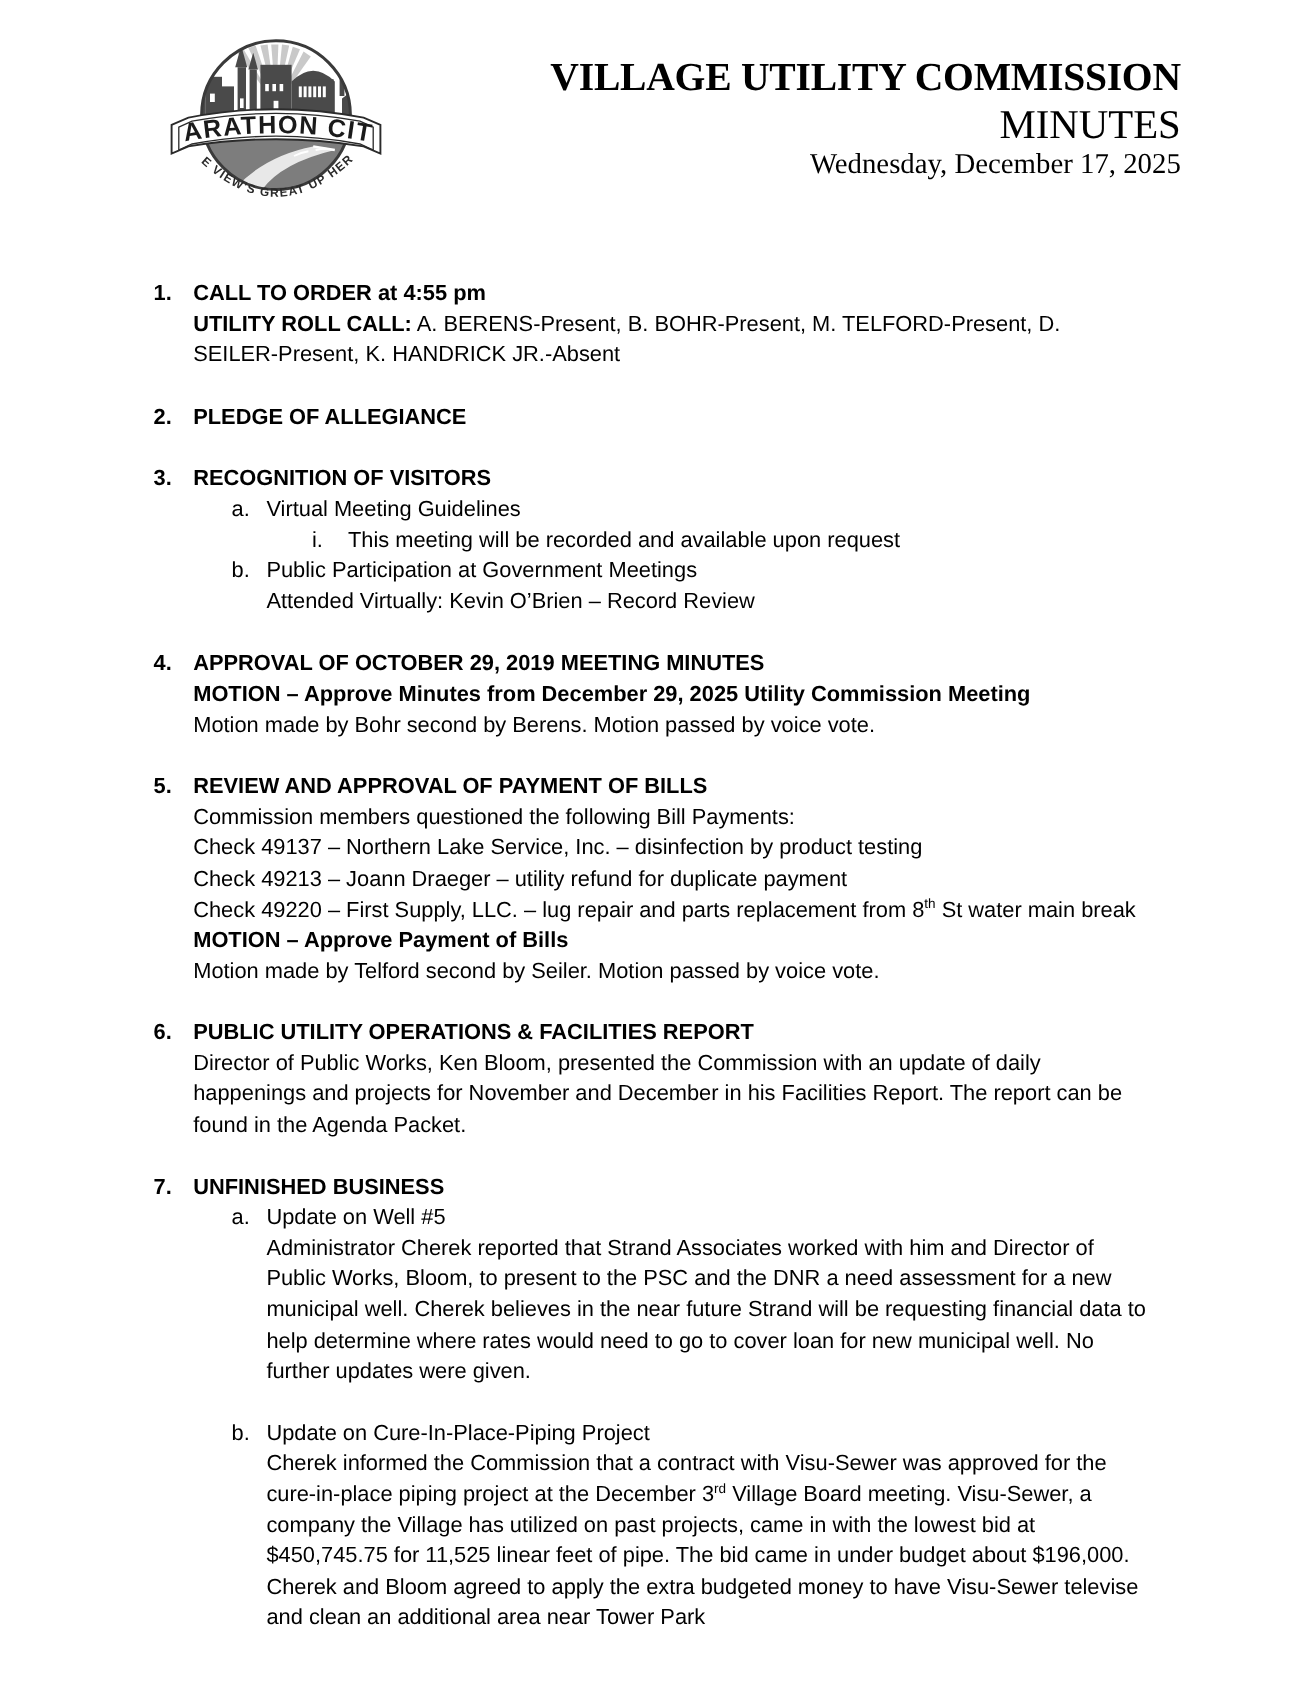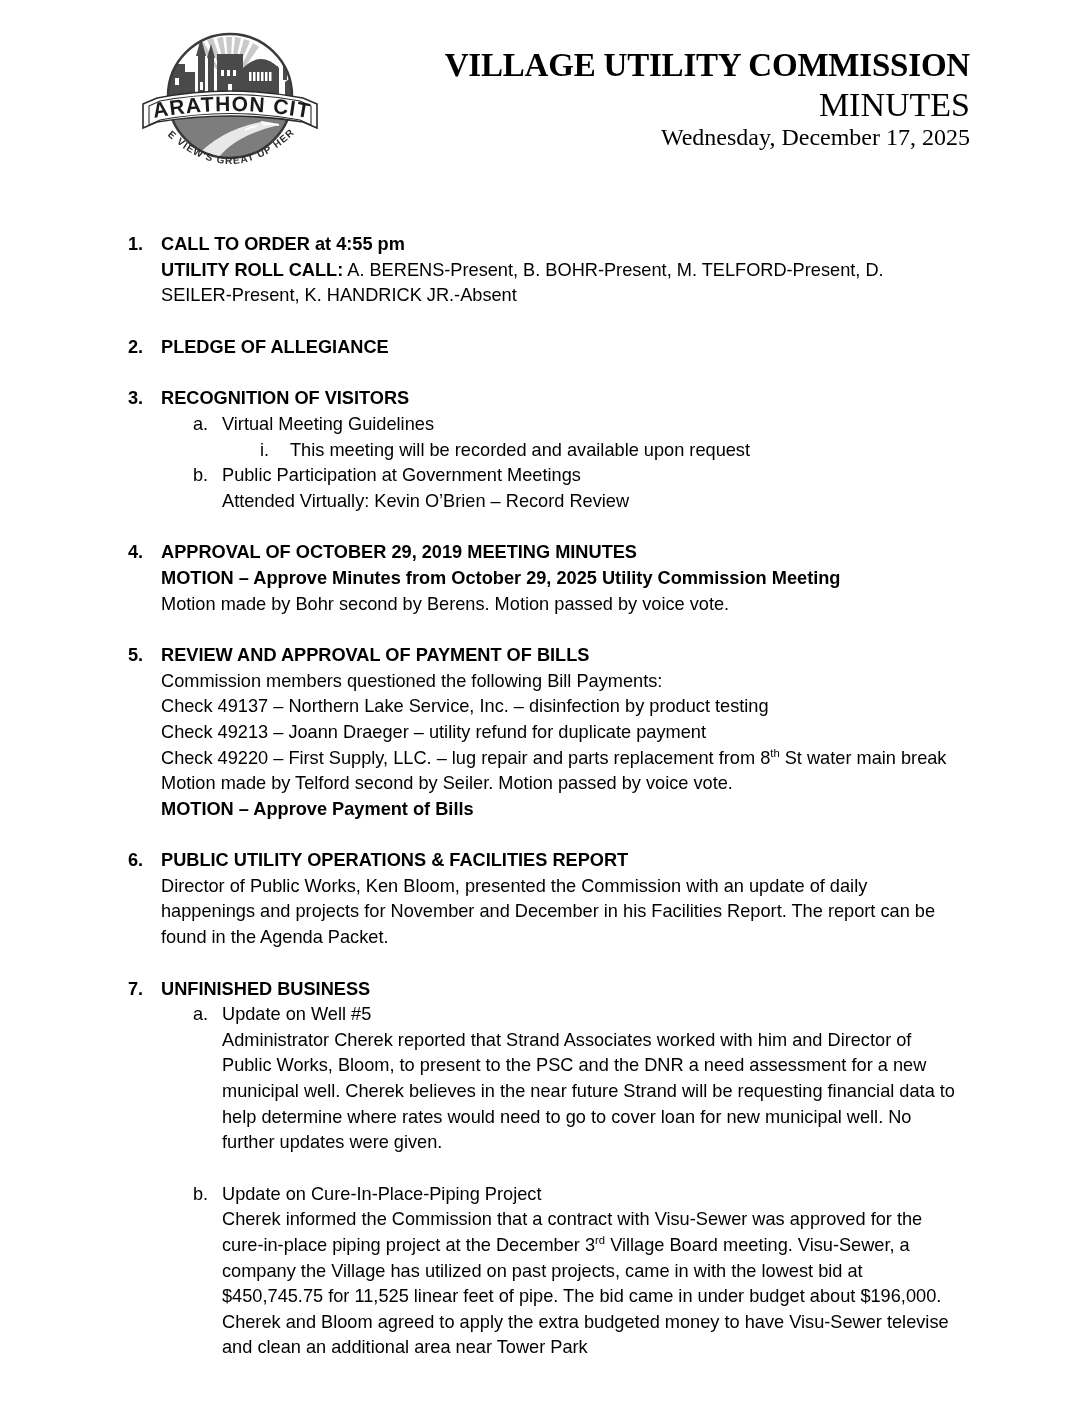--- a/index.html
+++ b/index.html
@@ -27,21 +27,21 @@
   }
   .logo {
     position: absolute;
     left: 133px;
     top: 26px;
     width: 195px;
     height: 152px;
   }
   .header-text {
     position: absolute;
-    right: 118px;
+    right: 104px;
     top: 48px;
     text-align: right;
     font-family: "Liberation Serif", serif;
   }
   .title-main {
     font-size: 33px;
     font-weight: bold;
     letter-spacing: -0.2px;
     line-height: 1.08;
     white-space: nowrap;
@@ -254,35 +254,35 @@
           <span>Public Participation at Government Meetings</span>
           <div>Attended Virtually: Kevin O’Brien – Record Review</div>
         </div>
       </div>
     </div>
 
     <div class="section">
       <div class="num-item">
         <span class="num-marker">4.</span>
         <div class="heading">APPROVAL OF OCTOBER 29, 2019 MEETING MINUTES</div>
-        <div class="para bold">MOTION – Approve Minutes from October 29, 2025 Utility Commission Meeting</div>
+        <div class="para bold">MOTION – Approve Minutes from December 29, 2025 Utility Commission Meeting</div>
         <div class="para">Motion made by Bohr second by Berens. Motion passed by voice vote.</div>
       </div>
     </div>
 
     <div class="section">
       <div class="num-item">
         <span class="num-marker">5.</span>
         <div class="heading">REVIEW AND APPROVAL OF PAYMENT OF BILLS</div>
         <div class="para">Commission members questioned the following Bill Payments:</div>
         <div class="para">Check 49137 – Northern Lake Service, Inc. – disinfection by product testing</div>
         <div class="para">Check 49213 – Joann Draeger – utility refund for duplicate payment</div>
         <div class="para"><span>Check 49220 – First Supply, LLC. – lug repair and parts replacement from 8</span><sup>th</sup><span> St water main break</span></div>
+        <div class="para bold">MOTION – Approve Payment of Bills</div>
         <div class="para">Motion made by Telford second by Seiler. Motion passed by voice vote.</div>
-        <div class="para bold">MOTION – Approve Payment of Bills</div>
       </div>
     </div>
 
     <div class="section">
       <div class="num-item">
         <span class="num-marker">6.</span>
         <div class="heading">PUBLIC UTILITY OPERATIONS &amp; FACILITIES REPORT</div>
         <div class="para">Director of Public Works, Ken Bloom, presented the Commission with an update of daily happenings and projects for November and December in his Facilities Report. The report can be found in the Agenda Packet.</div>
       </div>
     </div>

